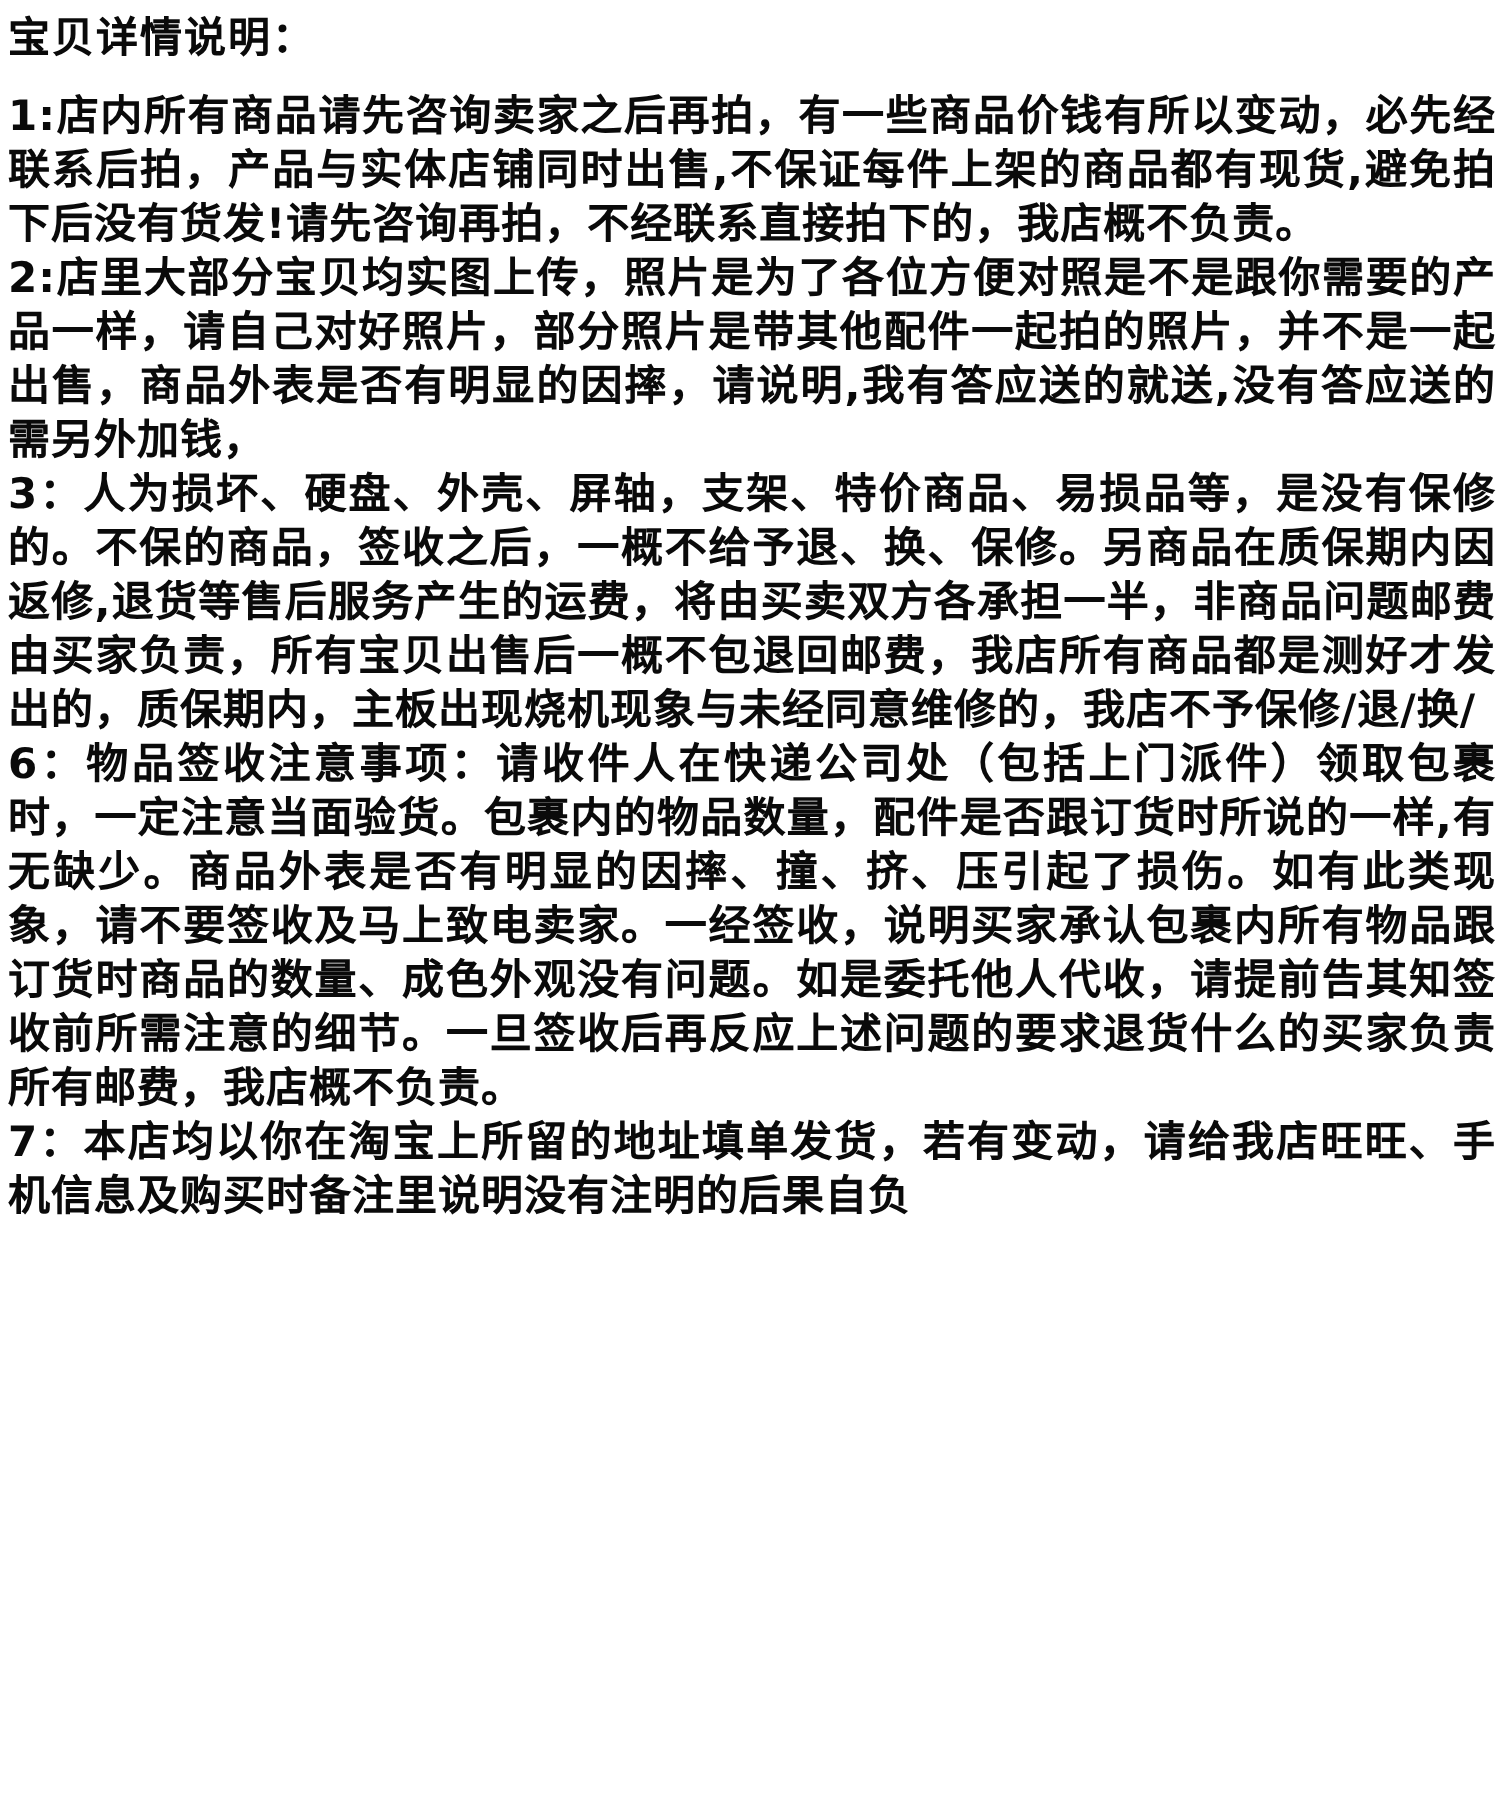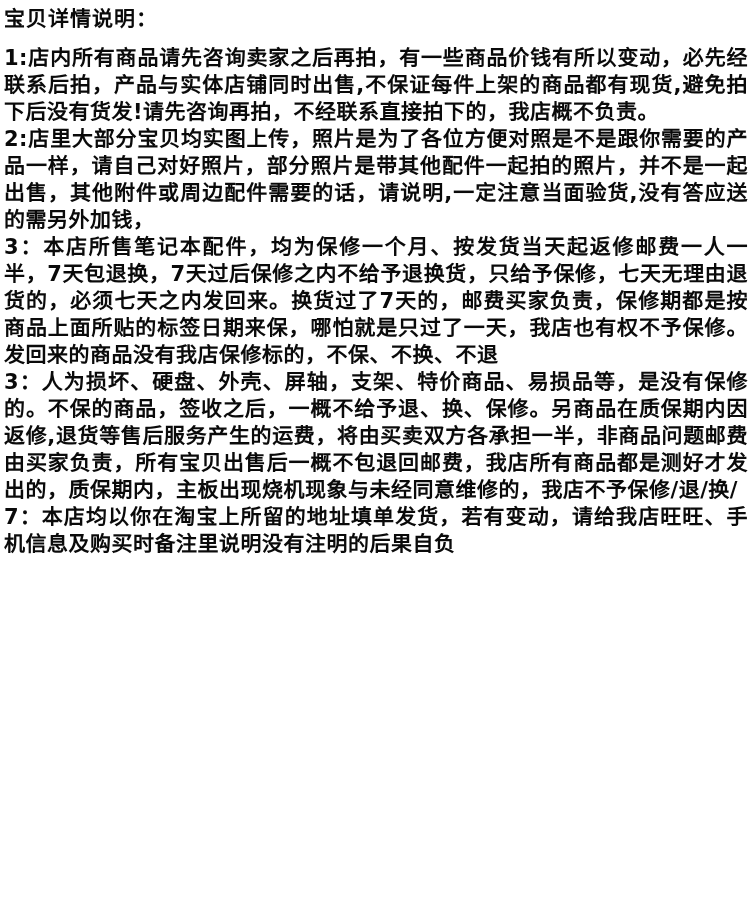--- a/index.html
+++ b/index.html
@@ -36,23 +36,23 @@
 </style>
 </head>
 <body>
 
 <div class="doc">
   <p class="doc-title">宝贝详情说明：</p>
 
 
   <p class="para gap-before">1:店内所有商品请先咨询卖家之后再拍，有一些商品价钱有所以变动，必先经联系后拍，产品与实体店铺同时出售,不保证每件上架的商品都有现货,避免拍下后没有货发!请先咨询再拍，不经联系直接拍下的，我店概不负责。</p>
 
-  <p class="para">2:店里大部分宝贝均实图上传，照片是为了各位方便对照是不是跟你需要的产品一样，请自己对好照片，部分照片是带其他配件一起拍的照片，并不是一起出售，其他附件或周边配件需要的话，请说明,一定注意当面验货,没有答应送的需另外加钱，</p>
+  <p class="para">2:店里大部分宝贝均实图上传，照片是为了各位方便对照是不是跟你需要的产品一样，请自己对好照片，部分照片是带其他配件一起拍的照片，并不是一起出售，商品外表是否有明显的因摔，请说明,我有答应送的就送,没有答应送的需另外加钱，</p>
 
-  <p class="para">3：本店所售笔记本配件，均为保修一个月、按发货当天起返修邮费一人一半，7天包退换，7天过后保修之内不给予退换货，只给予保修，七天无理由退货的，必须七天之内发回来。换货过了7天的，邮费买家负责，保修期都是按商品上面所贴的标签日期来保，哪怕就是只过了一天，我店也有权不予保修。发回来的商品没有我店保修标的，不保、不换、不退</p>
 
   <p class="para">3：人为损坏、硬盘、外壳、屏轴，支架、特价商品、易损品等，是没有保修的。不保的商品，签收之后，一概不给予退、换、保修。另商品在质保期内因返修,退货等售后服务产生的运费，将由买卖双方各承担一半，非商品问题邮费由买家负责，所有宝贝出售后一概不包退回邮费，我店所有商品都是测好才发出的，质保期内，主板出现烧机现象与未经同意维修的，我店不予保修/退/换/</p>
 
 
+  <p class="para">6：物品签收注意事项：请收件人在快递公司处（包括上门派件）领取包裹时，一定注意当面验货。包裹内的物品数量，配件是否跟订货时所说的一样,有无缺少。商品外表是否有明显的因摔、撞、挤、压引起了损伤。如有此类现象，请不要签收及马上致电卖家。一经签收，说明买家承认包裹内所有物品跟订货时商品的数量、成色外观没有问题。如是委托他人代收，请提前告其知签收前所需注意的细节。一旦签收后再反应上述问题的要求退货什么的买家负责所有邮费，我店概不负责。</p>
 
   <p class="para">7：本店均以你在淘宝上所留的地址填单发货，若有变动，请给我店旺旺、手机信息及购买时备注里说明没有注明的后果自负</p>
 
 </div>
 
 </body></html>

